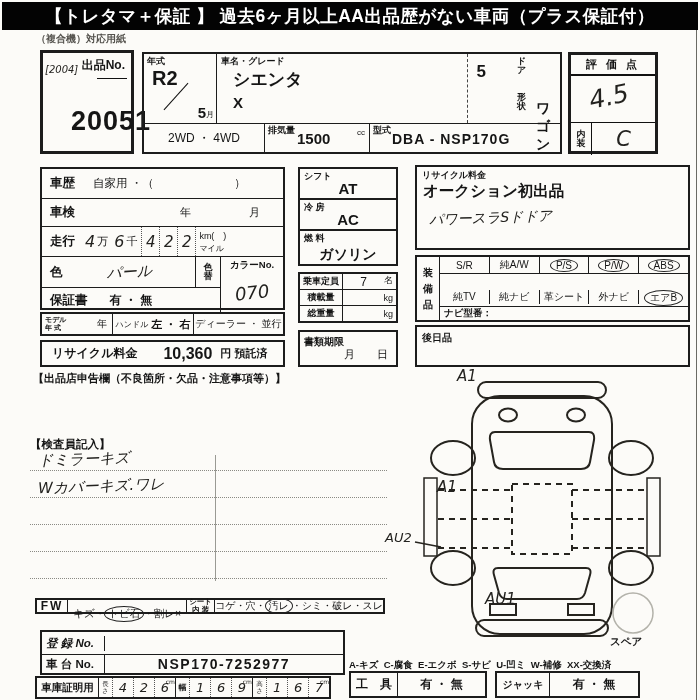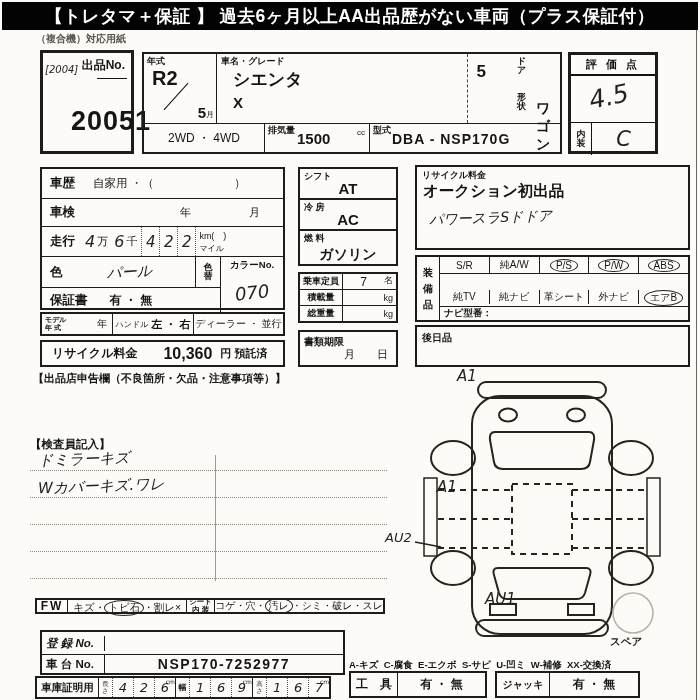--- a/index.html
+++ b/index.html
@@ -299,21 +299,21 @@
   </svg>
   <span class="abs hw" style="left:72px;top:-5px;font-size:15px;">A1</span>
   <span class="abs hw" style="left:52px;top:106px;font-size:15px;">A1</span>
   <span class="abs hw" style="left:0px;top:158px;font-size:13px;">AU2</span>
   <span class="abs hw" style="left:100px;top:218px;font-size:15px;">AU1</span>
   <span class="abs b" style="left:225px;top:263px;font-size:10.5px;">スペア</span>
 </div>
 
 <div class="abs box flex" style="left:35px;top:598px;width:350px;height:16px;align-items:stretch;">
   <span class="ctr b" style="width:38px;border-right:1.5px solid #1c1c1c;font-size:12px;letter-spacing:2px;">FW</span>
-  <span class="ctr" style="padding:8px 5px;font-size:10.5px;white-space:nowrap;">
+  <span class="ctr" style="padding:14px 5px;font-size:10.5px;white-space:nowrap;">
     <span>キズ・</span>
       <span class="oval">トビ石</span>
       <span>・割レ×</span>
   </span>
   <span class="col ctr" style="width:34px;border-left:1.5px solid #1c1c1c;border-right:1.5px solid #1c1c1c;line-height:1.1;">
     <span style="font-size:7.5px;font-weight:bold;">シート</span>
     <span style="font-size:7.5px;font-weight:bold;">内 装</span>
   </span>
   <span class="ctr" style="flex:1;font-size:10px;white-space:nowrap;">
     <span>コゲ・穴・</span>

